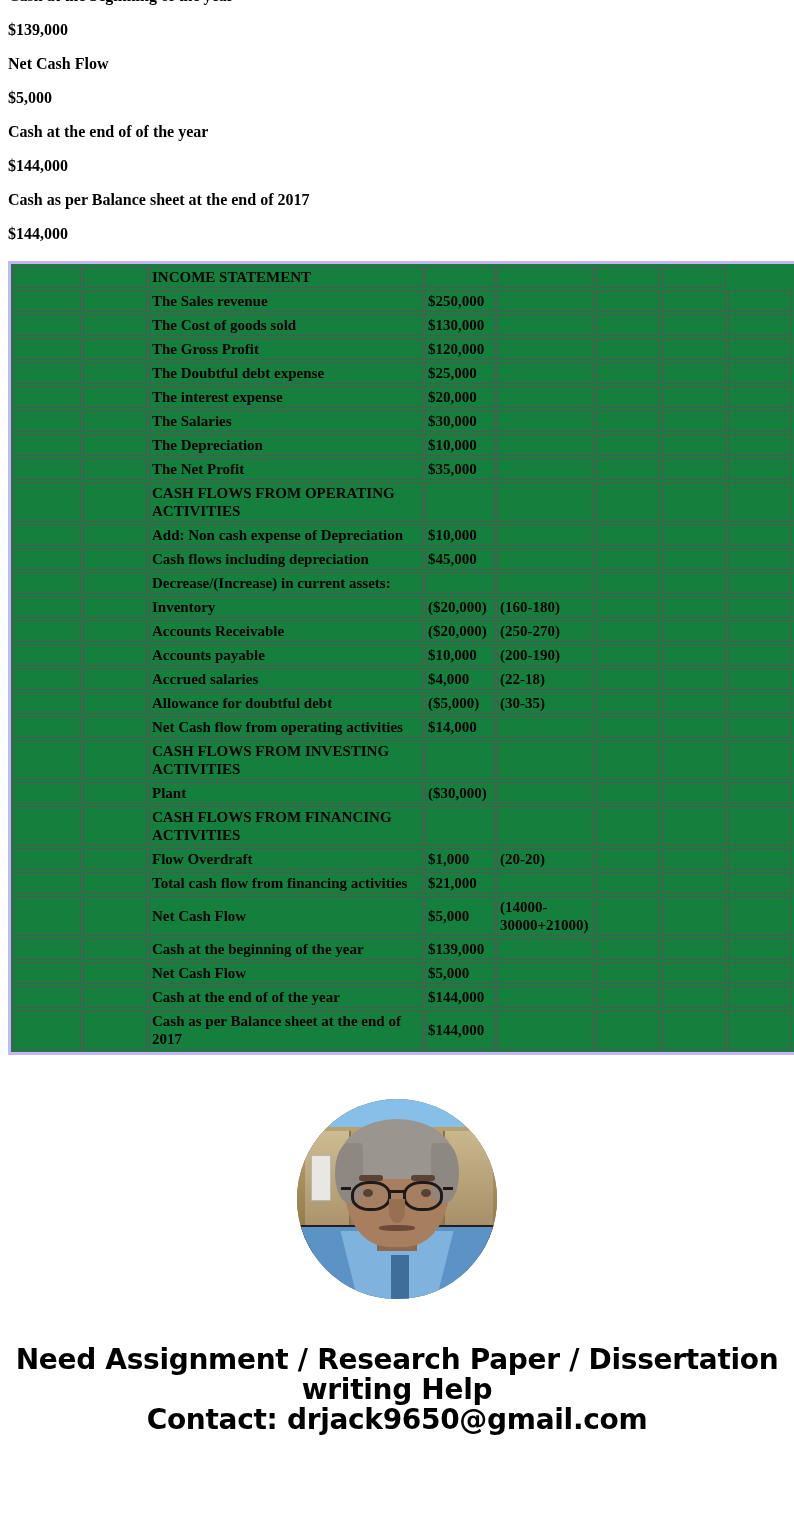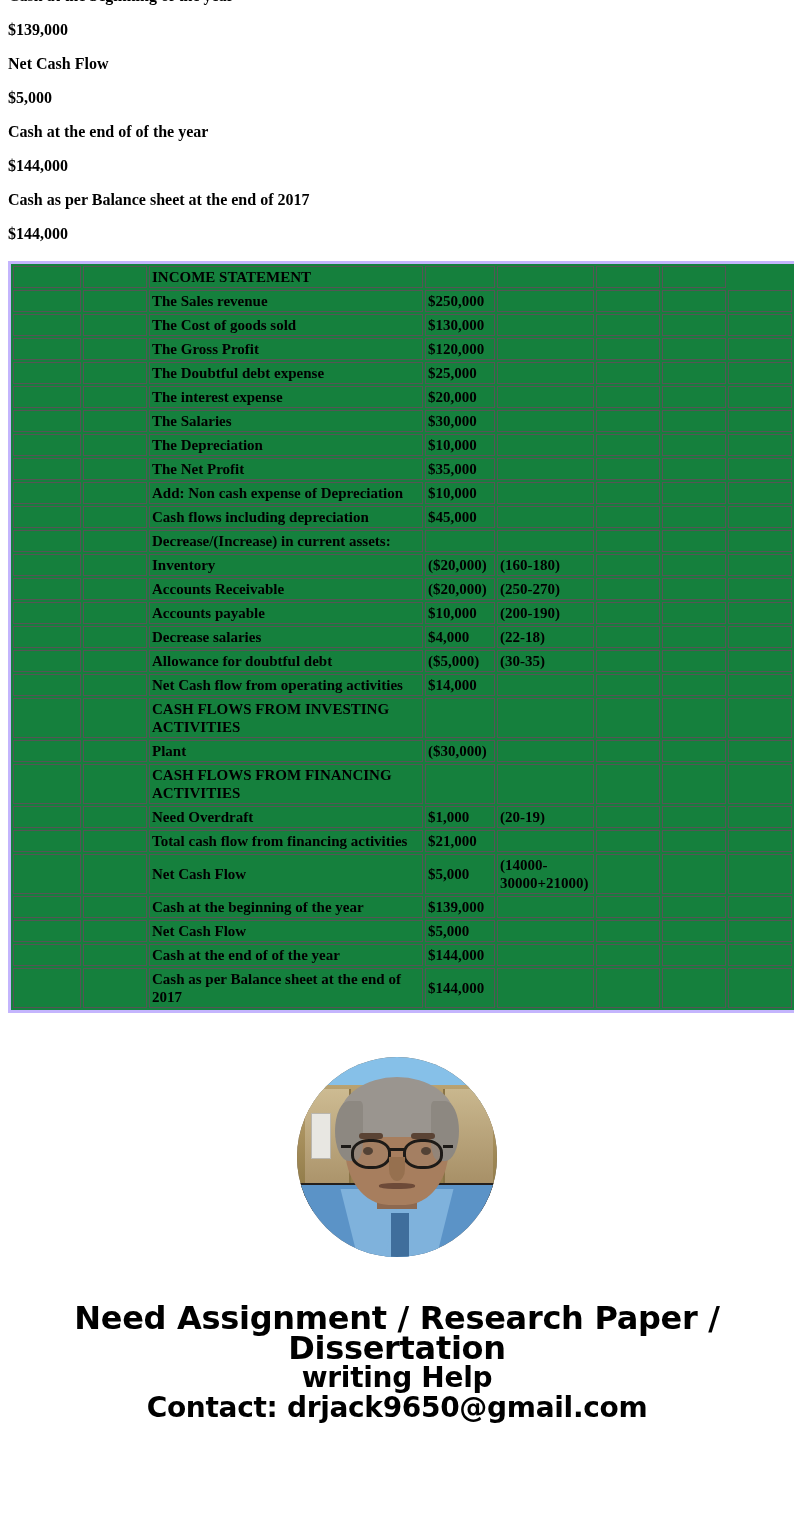--- a/index.html
+++ b/index.html
@@ -201,21 +201,21 @@
   
   #promo {
     margin-top: 46px;
     text-align: center;
     font-family: "DejaVu Sans", "Liberation Sans", sans-serif;
     font-weight: bold;
     color: #000000;
     line-height: 30px;
     letter-spacing: -0.3px;
   }
-  #promo .l1 { font-size: 32px; display: block; }
+  #promo .l1 { font-size: 28px; display: block; }
   #promo .l2 { font-size: 28px; display: block; }
   #promo .l3 { font-size: 28px; display: block; }
 </style>
 </head>
 <body>
 
 <div id="narrative">
     <div class="para clipped">Cash at the beginning of the year</div>
     <div class="para">$139,000</div>
     <div class="para">Net Cash Flow</div>
@@ -325,20 +325,30 @@
           <td class="label">The Net Profit</td>
           <td class="amount">$35,000</td>
           <td class="note">&nbsp;</td>
           <td class="blank">&nbsp;</td>
           <td class="blank">&nbsp;</td>
           <td class="blank">&nbsp;</td>
         </tr>
         <tr>
           <td class="blank">&nbsp;</td>
           <td class="blank">&nbsp;</td>
+          <td class="label section">CASH FLOWS FROM OPERATING ACTIVITIES</td>
+          <td class="amount">&nbsp;</td>
+          <td class="note">&nbsp;</td>
+          <td class="blank">&nbsp;</td>
+          <td class="blank">&nbsp;</td>
+          <td class="blank">&nbsp;</td>
+        </tr>
+        <tr>
+          <td class="blank">&nbsp;</td>
+          <td class="blank">&nbsp;</td>
           <td class="label">Add: Non cash expense of Depreciation</td>
           <td class="amount">$10,000</td>
           <td class="note">&nbsp;</td>
           <td class="blank">&nbsp;</td>
           <td class="blank">&nbsp;</td>
           <td class="blank">&nbsp;</td>
         </tr>
         <tr>
           <td class="blank">&nbsp;</td>
           <td class="blank">&nbsp;</td>
@@ -385,21 +395,21 @@
           <td class="label">Accounts payable</td>
           <td class="amount">$10,000</td>
           <td class="note">(200-190)</td>
           <td class="blank">&nbsp;</td>
           <td class="blank">&nbsp;</td>
           <td class="blank">&nbsp;</td>
         </tr>
         <tr>
           <td class="blank">&nbsp;</td>
           <td class="blank">&nbsp;</td>
-          <td class="label">Decrease salaries</td>
+          <td class="label">Accrued salaries</td>
           <td class="amount">$4,000</td>
           <td class="note">(22-18)</td>
           <td class="blank">&nbsp;</td>
           <td class="blank">&nbsp;</td>
           <td class="blank">&nbsp;</td>
         </tr>
         <tr>
           <td class="blank">&nbsp;</td>
           <td class="blank">&nbsp;</td>
           <td class="label">Allowance for doubtful debt</td>
@@ -445,23 +455,23 @@
           <td class="label section">CASH FLOWS FROM FINANCING ACTIVITIES</td>
           <td class="amount">&nbsp;</td>
           <td class="note">&nbsp;</td>
           <td class="blank">&nbsp;</td>
           <td class="blank">&nbsp;</td>
           <td class="blank">&nbsp;</td>
         </tr>
         <tr>
           <td class="blank">&nbsp;</td>
           <td class="blank">&nbsp;</td>
-          <td class="label">Need Overdraft</td>
+          <td class="label">Flow Overdraft</td>
           <td class="amount">$1,000</td>
-          <td class="note">(20-19)</td>
+          <td class="note">(20-20)</td>
           <td class="blank">&nbsp;</td>
           <td class="blank">&nbsp;</td>
           <td class="blank">&nbsp;</td>
         </tr>
         <tr>
           <td class="blank">&nbsp;</td>
           <td class="blank">&nbsp;</td>
           <td class="label">Total cash flow from financing activities</td>
           <td class="amount">$21,000</td>
           <td class="note">&nbsp;</td>

